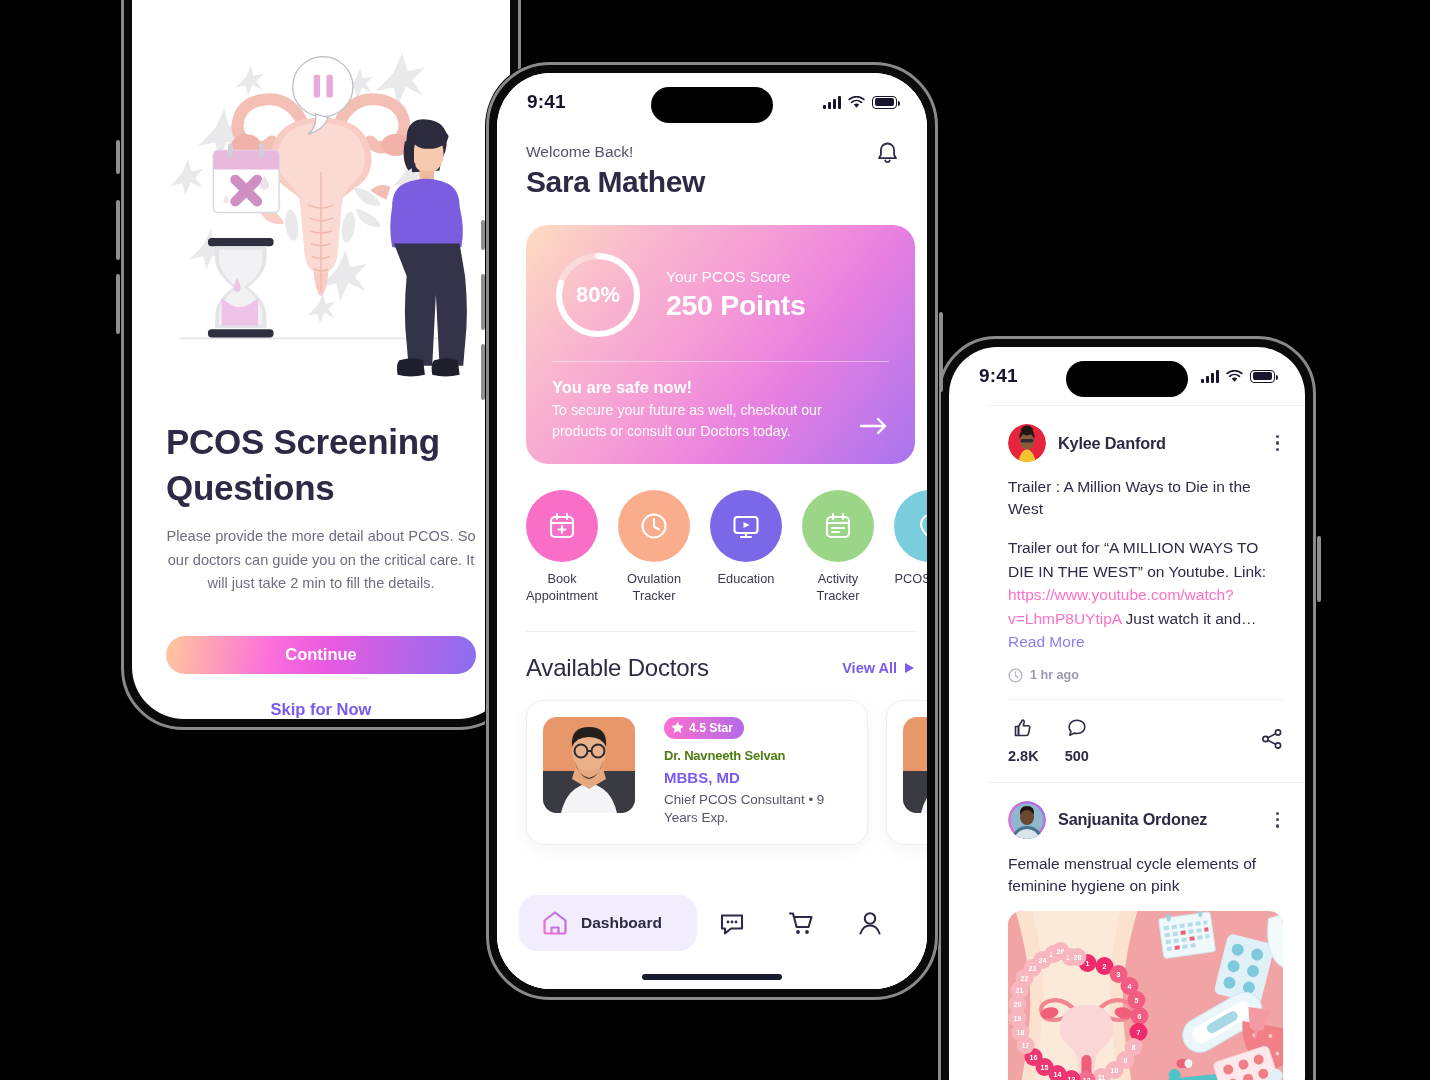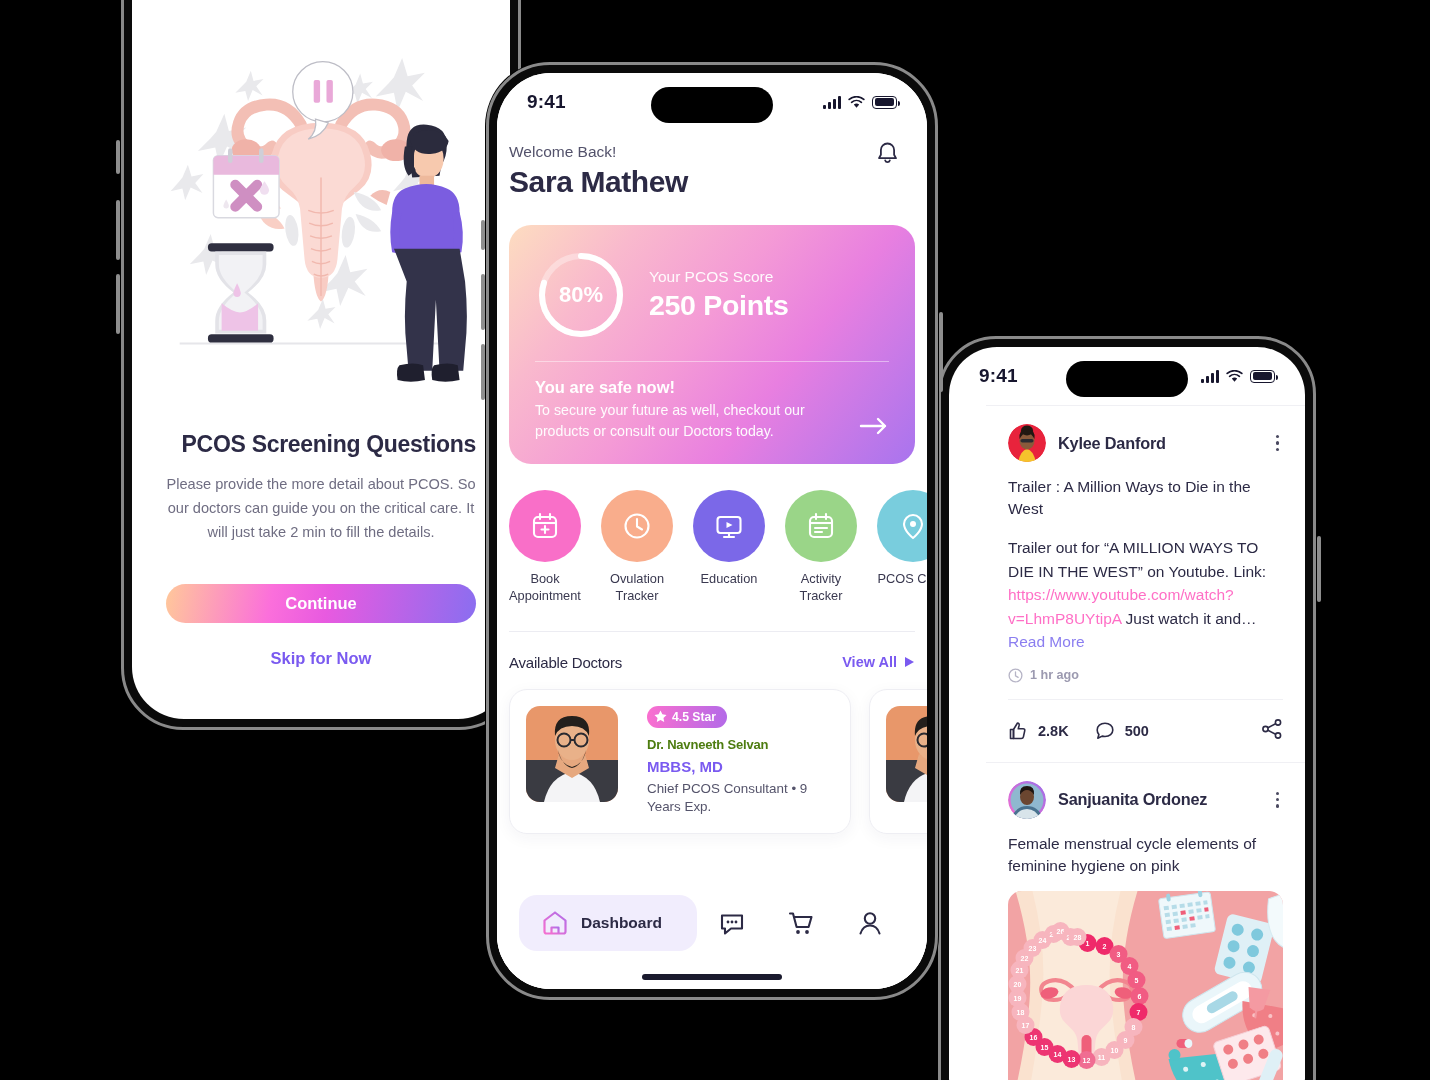--- a/index.html
+++ b/index.html
@@ -47,36 +47,36 @@
   .bars i:nth-child(3){height:10px}.bars i:nth-child(4){height:13px}
   .batt { width: 25px; height: 13px; border: 1.6px solid #17162e; border-radius: 4px; position: relative; }
   .batt::after { content:""; position:absolute; right:-4px; top:4px; width:2px; height:5px; background:#17162e; border-radius:0 2px 2px 0;}
   .batt i { position:absolute; inset:1.6px; background:#17162e; border-radius:2px; }
   .home-ind { position:absolute; bottom:9px; left:50%; transform:translateX(-50%); width:140px; height:6px; border-radius:3px; background:#1a1a2e; }
 
   
   #phone1 { left: 121px; top: -82px; width: 400px; height: 812px; }
   .p1-body { padding: 0 34px; height: 100%; display: flex; flex-direction: column; }
   .illus { height: 430px; position: relative; margin-top: 70px; }
-  .p1-title { font-size: 23px; font-weight: bold; color: #2c2a45; text-align:right; line-height:1.32; letter-spacing:-.3px; }
+  .p1-title { font-size: 35px; font-weight: bold; color: #2c2a45; text-align:left; line-height:1.32; letter-spacing:-.3px; }
   .p1-sub { margin-top: 14px; font-size: 14.6px; color: #6f6d82; text-align:center; line-height:1.62; }
   .btn-continue {
     margin-top: 40px; height: 39px; border-radius: 26px; border:0;
     background: linear-gradient(100deg,#ffc89a 0%,#fb6fdb 34%,#e85ae0 52%,#8a6ef0 100%);
     color:#fff; font-size:16.5px; font-weight:bold; font-family:inherit; cursor:pointer;
     display:flex; align-items:center; justify-content:center; width:100%;
   }
   .btn-skip { margin-top: 26px; text-align:center; color:#7a5af0; font-size:16.5px; font-weight:bold; cursor:pointer; }
 
   
   #phone2 { left: 486px; top: 62px; width: 452px; height: 938px; z-index: 3; }
   #phone2 .frame-outer { border-radius: 64px; border-width: 3px; }
   #phone2 .frame-inner { border-radius: 54px; }
   .p2-scroll { height: 100%; overflow: hidden; position: relative; background:#fff; }
-  .p2-pad { padding: 0 12px; }
+  .p2-pad { padding: 0 12px; margin-left: 17px; }
   .welcome { font-size: 15.5px; color:#53526b; margin-top: 12px; }
   .uname { font-size: 30px; font-weight: bold; color:#2c2a45; margin-top: 4px; letter-spacing:-.4px; }
   .bell { position:absolute; right: 28px; top: 68px; cursor:pointer; }
 
   .score-card {
     margin-top: 26px; border-radius: 22px; padding: 24px 26px 22px;
     background: linear-gradient(128deg,#fdddc0 0%,#f9b9cd 22%,#f49ad6 46%,#e87fe0 66%,#a874ee 100%);
     color:#fff; position:relative;
   }
   .score-top { display:flex; align-items:center; gap: 22px; }
@@ -91,21 +91,21 @@
   .sc-text { font-size: 14.2px; line-height:1.48; margin-top:3px; max-width: 300px; opacity:.96; }
   .sc-arrow { position:absolute; right: 26px; bottom: 24px; cursor:pointer; }
 
   .quick { display:flex; gap: 20px; margin-top: 26px; }
   .q-item { width: 72px; flex:0 0 auto; text-align:center; cursor:pointer; }
   .q-circle { width:72px; height:72px; border-radius:50%; display:flex; align-items:center; justify-content:center; }
   .q-label { margin-top: 9px; font-size: 12.8px; color:#3a3950; line-height:1.32; }
   .hr-soft { height:1px; background:#ececf2; margin: 26px 0 0; }
 
   .sec-head { display:flex; align-items:center; justify-content:space-between; margin-top: 22px; }
-  .sec-title { font-size:15px; color:#2c2a45; letter-spacing:-.2px; }
+  .sec-title { font-size:24px; color:#2c2a45; letter-spacing:-.2px; }
   .view-all { display:flex; align-items:center; gap:7px; color:#7a5af0; font-size:14.5px; font-weight:bold; cursor:pointer; }
   .doc-row { display:flex; gap:18px; margin-top: 18px; }
   .doc-card { flex:0 0 auto; width: 342px; background:#fff; border:1px solid #eeeef3; border-radius:18px;
               padding:16px; display:flex; gap:29px; box-shadow:0 4px 16px rgba(40,30,80,.05); }
   .doc-photo { width: 92px; height: 96px; border-radius:14px; flex:0 0 auto; overflow:hidden; position:relative; }
   .badge { display:inline-flex; align-items:center; gap:5px; padding:4px 11px 4px 7px; border-radius:12px;
            background: linear-gradient(95deg,#fb6fcf,#b36ae8); color:#fff; font-size:12.2px; font-weight:bold; }
   .doc-name { font-size:13px; font-weight:bold; color:#4d7c0f; margin-top:9px; letter-spacing:-.2px; }
   .doc-deg { font-size:15px; font-weight:bold; color:#7a5af0; margin-top:6px; }
   .doc-meta { font-size:13.4px; color:#55546b; margin-top:5px; line-height:1.38; }
@@ -128,21 +128,21 @@
   .av { width:38px; height:38px; border-radius:50%; overflow:hidden; position:relative; flex:0 0 auto; }
   .p-name { font-size:16.3px; font-weight:bold; color:#2c2a45; flex:1; letter-spacing:-.2px; }
   .dots { display:flex; flex-direction:column; gap:3px; cursor:pointer; padding:4px; }
   .dots i { width:3.4px; height:3.4px; border-radius:50%; background:#4a4960; display:block; }
   .p-title { font-size:15.5px; color:#2c2a45; margin-top:14px; line-height:1.42; }
   .p-text { font-size:15.5px; color:#2c2a45; margin-top:16px; line-height:1.52; }
   .p-link { color:#ff6fc6; }
   .p-more { color:#8b7ef0; }
   .p-time { display:flex; align-items:center; gap:7px; margin-top:14px; color:#9c9ab0; font-size:12.6px; font-weight:bold; }
   .p-engage { display:flex; align-items:center; gap:26px; border-top:1px solid #f0f0f4; margin-top:16px; padding:18px 0 18px; }
-  .eng { display:flex; align-items:center; gap:10px; font-size:14.5px; font-weight:bold; color:#2c2a45; cursor:pointer; }
+  .eng { display:flex; align-items:center; gap:10px; font-size:14.5px; font-weight:bold; color:#2c2a45; cursor:pointer;flex-direction:column; }
   .eng-share { margin-left:auto; cursor:pointer; }
   .post-img { margin-top:14px; border-radius:14px; overflow:hidden; height:215px; position:relative; }
 </style>
 </head>
 <body>
 
 <div class="stage">
 
   <div class="phone" id="phone1">
     <div class="frame-outer"></div>

